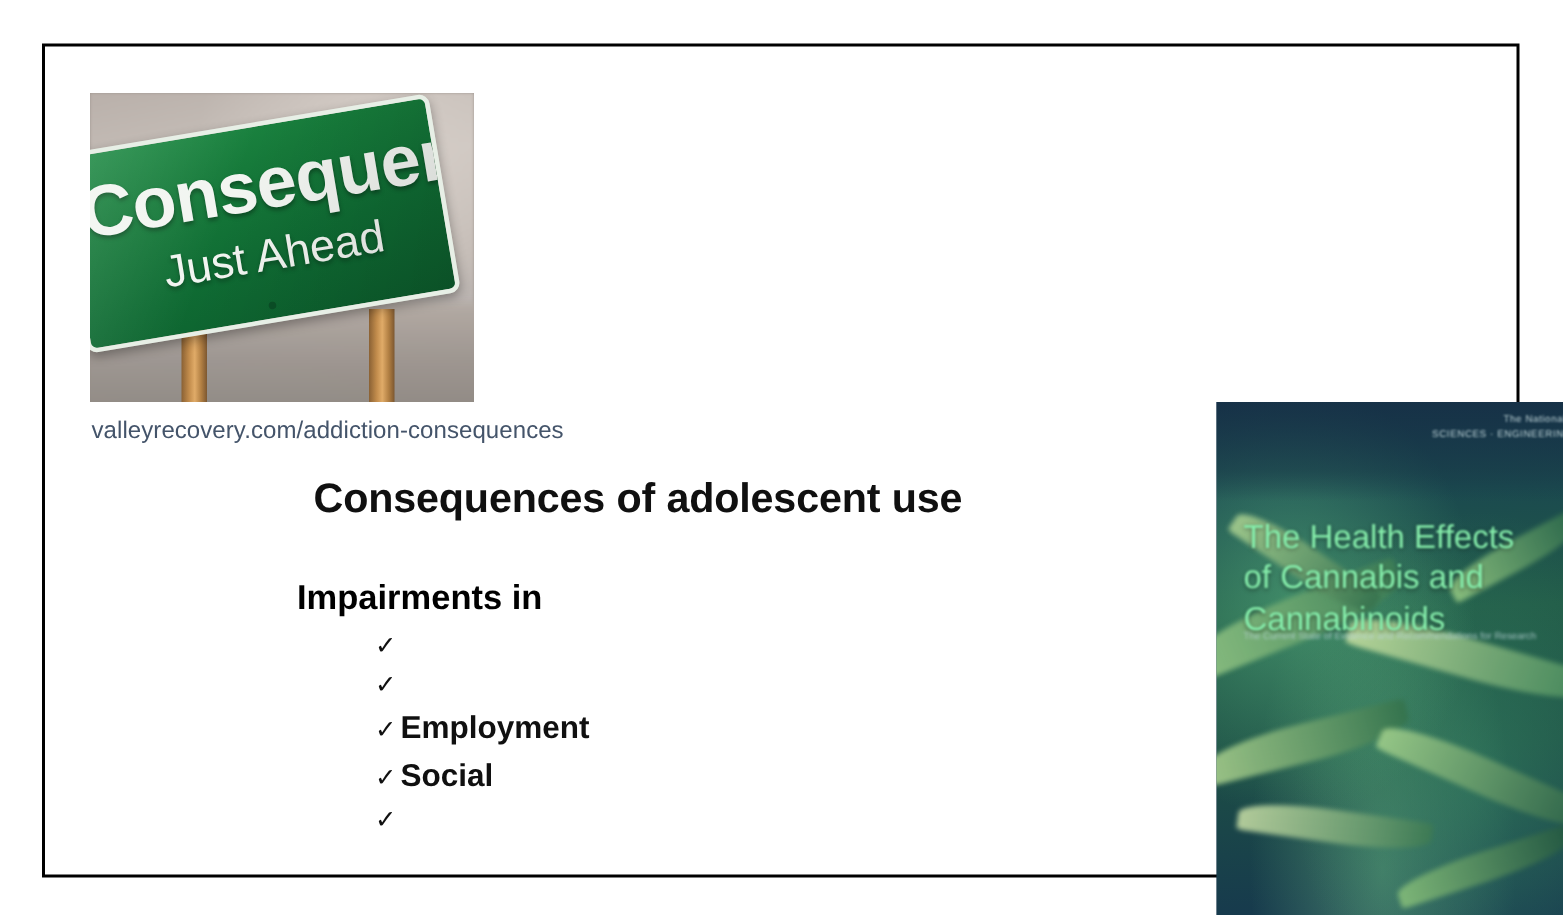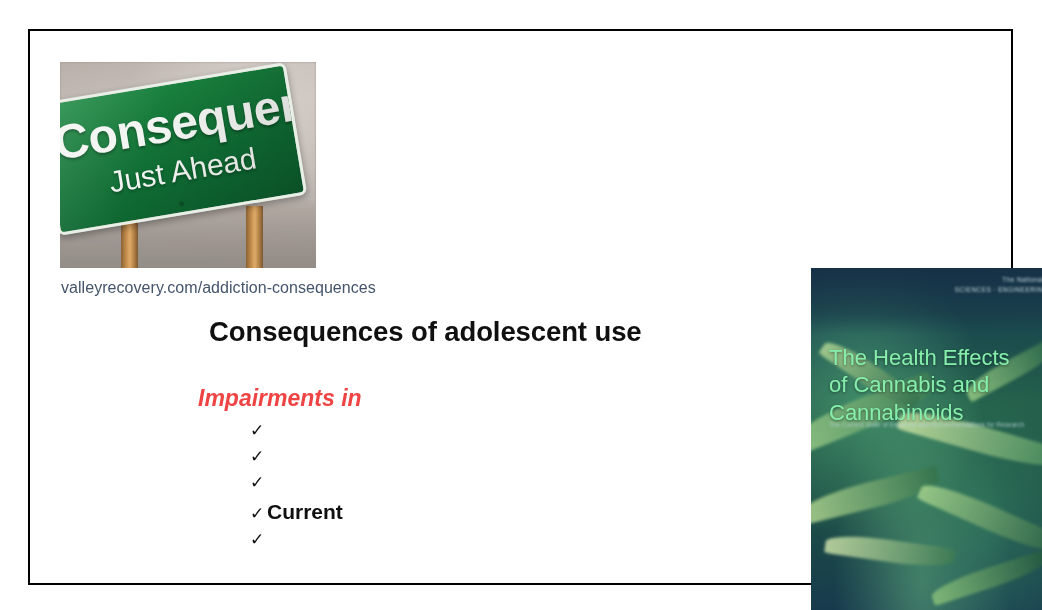--- a/index.html
+++ b/index.html
@@ -162,24 +162,23 @@
   #body-block {
     position: absolute;
     left: 168px;
     top: 353px;
     width: 600px;
   }
   #impairments-label {
     font-family: "Liberation Sans", sans-serif;
     font-weight: bold;
     font-size: 23px;
-    color: #ef4444;
+    color: #000000;
     line-height: 1.22;
     white-space: nowrap;
-    font-style: italic;
   }
   #bullet-list {
     list-style: none;
     margin: 6px 0 0 0;
     padding: 0;
   }
   #bullet-list li {
     display: flex;
     align-items: baseline;
     font-family: "Liberation Sans", sans-serif;
@@ -304,24 +303,25 @@
       <div id="impairments-label">Impairments in</div>
       <ul id="bullet-list">
         <li>
           <span class="check-icon">✓</span>
         </li>
         <li>
           <span class="check-icon">✓</span>
         </li>
         <li>
           <span class="check-icon">✓</span>
-        </li>
-        <li>
-          <span class="check-icon">✓</span>
-          <span>Current</span>
+          <span>Employment</span>
+        </li>
+        <li>
+          <span class="check-icon">✓</span>
+          <span>Social</span>
         </li>
         <li>
           <span class="check-icon">✓</span>
         </li>
       </ul>
     </div>
 
     <div id="book-cover-photo">
       <div class="cover-bg"></div>
 

